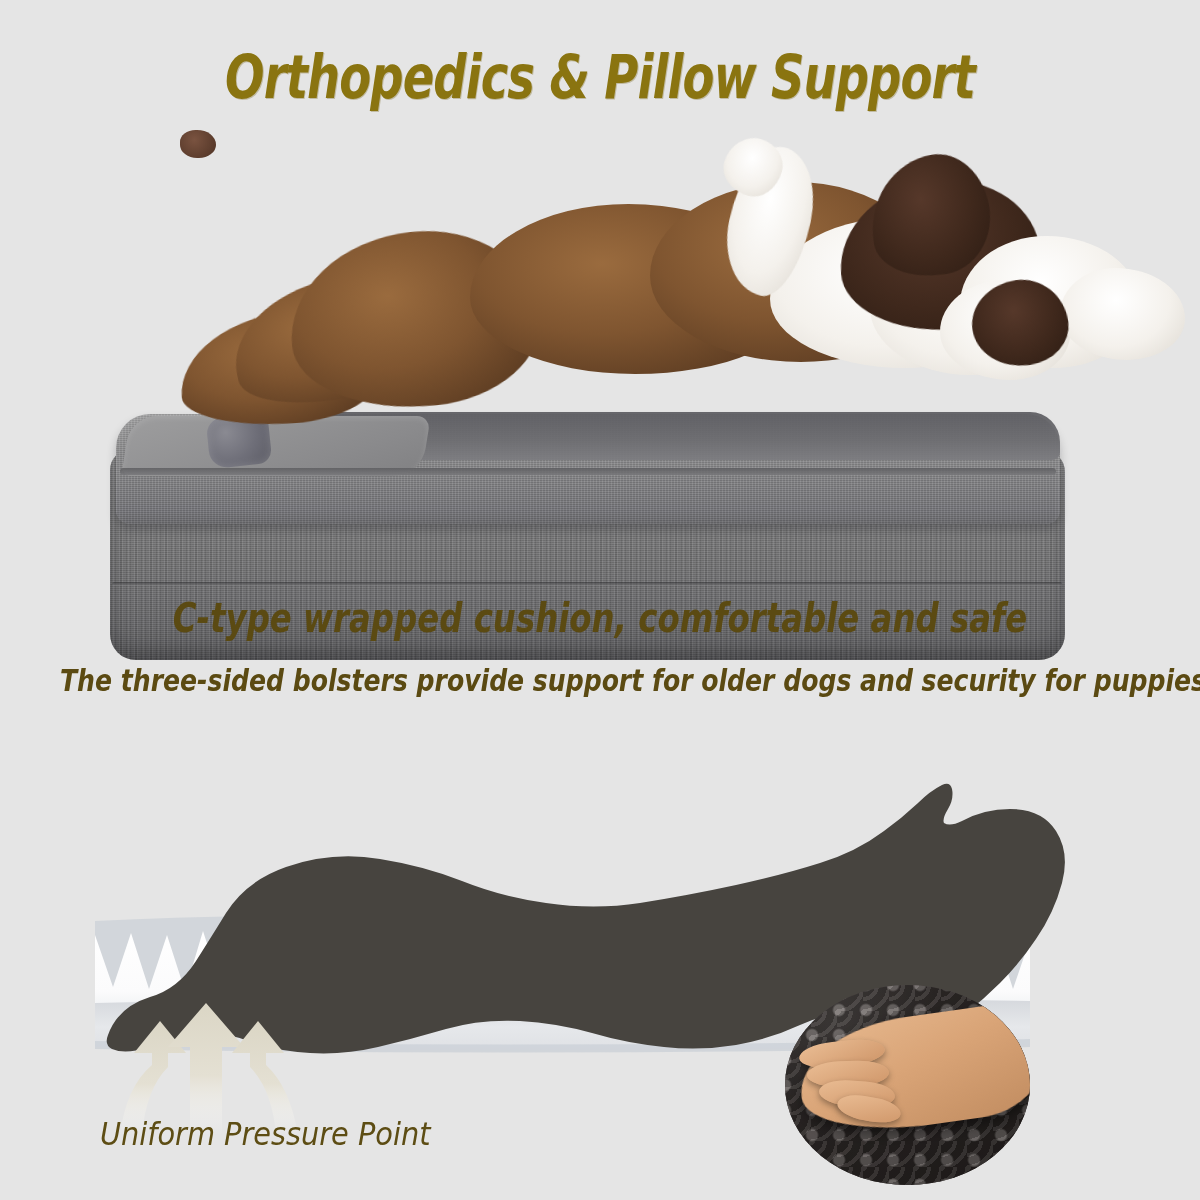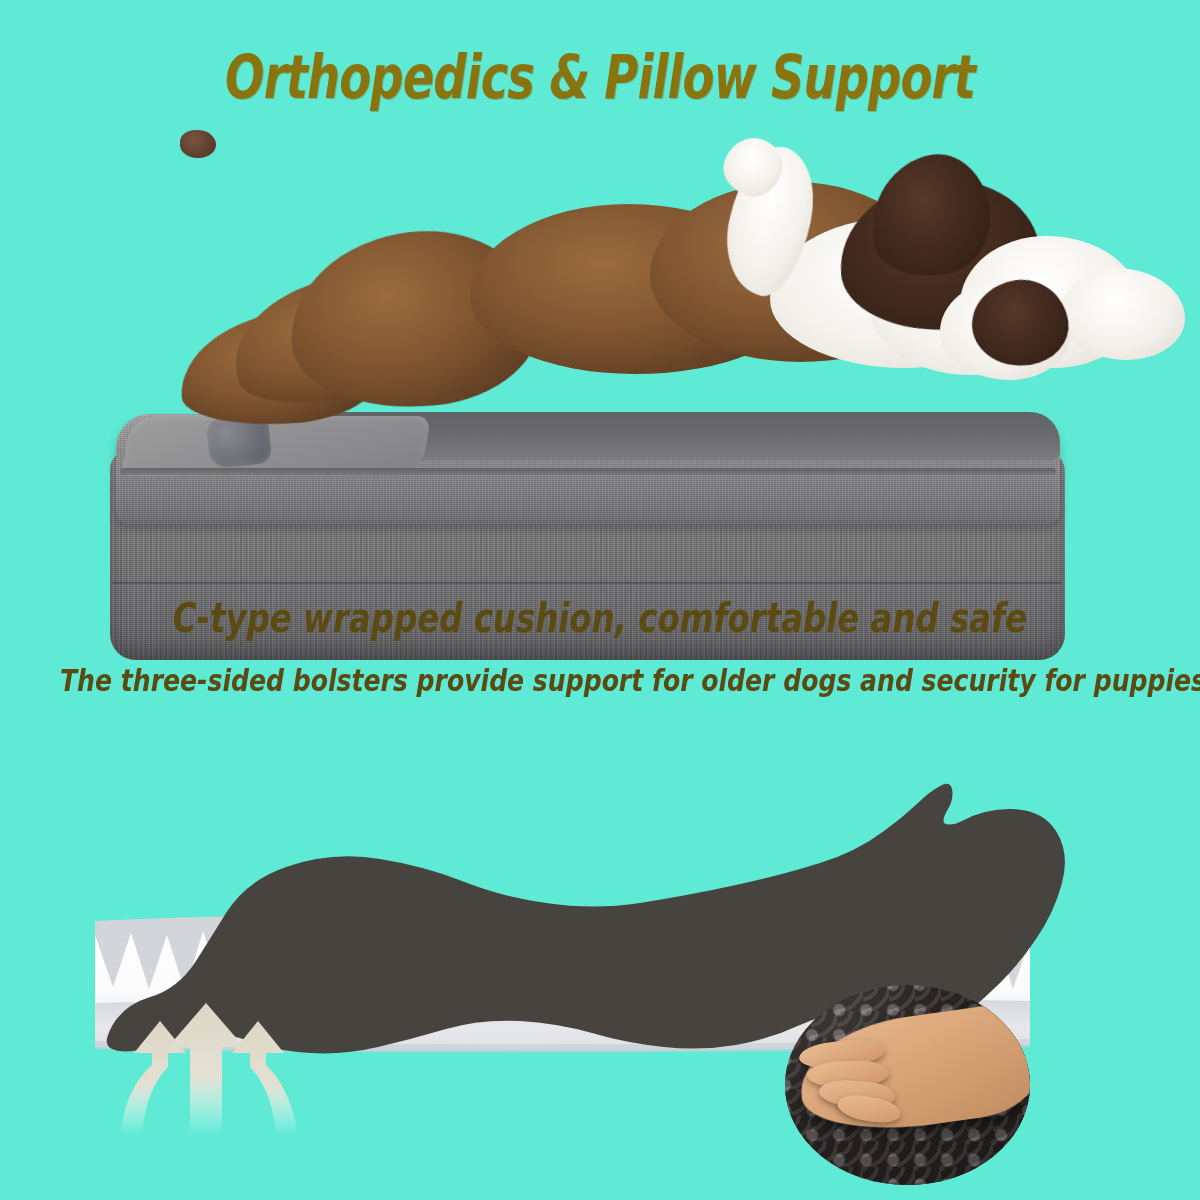--- a/index.html
+++ b/index.html
@@ -3,21 +3,21 @@
 <meta charset="utf-8">
 <style>
   html,body{margin:0;padding:0;}
   body{
     width:1200px;height:1200px;
     background:#ffffff;
     font-family:"Liberation Sans", sans-serif;
     overflow:hidden;
     position:relative;
   }
-  .page{position:relative;width:1200px;height:1200px;background:#5eead4;}
+  .page{position:relative;width:1200px;height:1200px;background:#e5e5e5;}
 
   
   .title{
     position:absolute;left:0;top:42px;width:1200px;
     text-align:center;
     font-family:"DejaVu Sans Condensed","Liberation Sans",sans-serif;
     font-size:60px;font-weight:bold;font-style:italic;
     letter-spacing:-1px;
     color:#8a7410;
     transform:scaleX(.86);
@@ -366,14 +366,15 @@
   <div class="inset">
     <div class="foam-photo"></div>
     <div class="bumps"></div>
     <div class="hand"></div>
     <div class="finger f1"></div>
     <div class="finger f2"></div>
     <div class="finger f3"></div>
     <div class="finger f4"></div>
   </div>
 
+  <div class="caption">Uniform Pressure Point</div>
 
 </div>
 
 </body></html>

